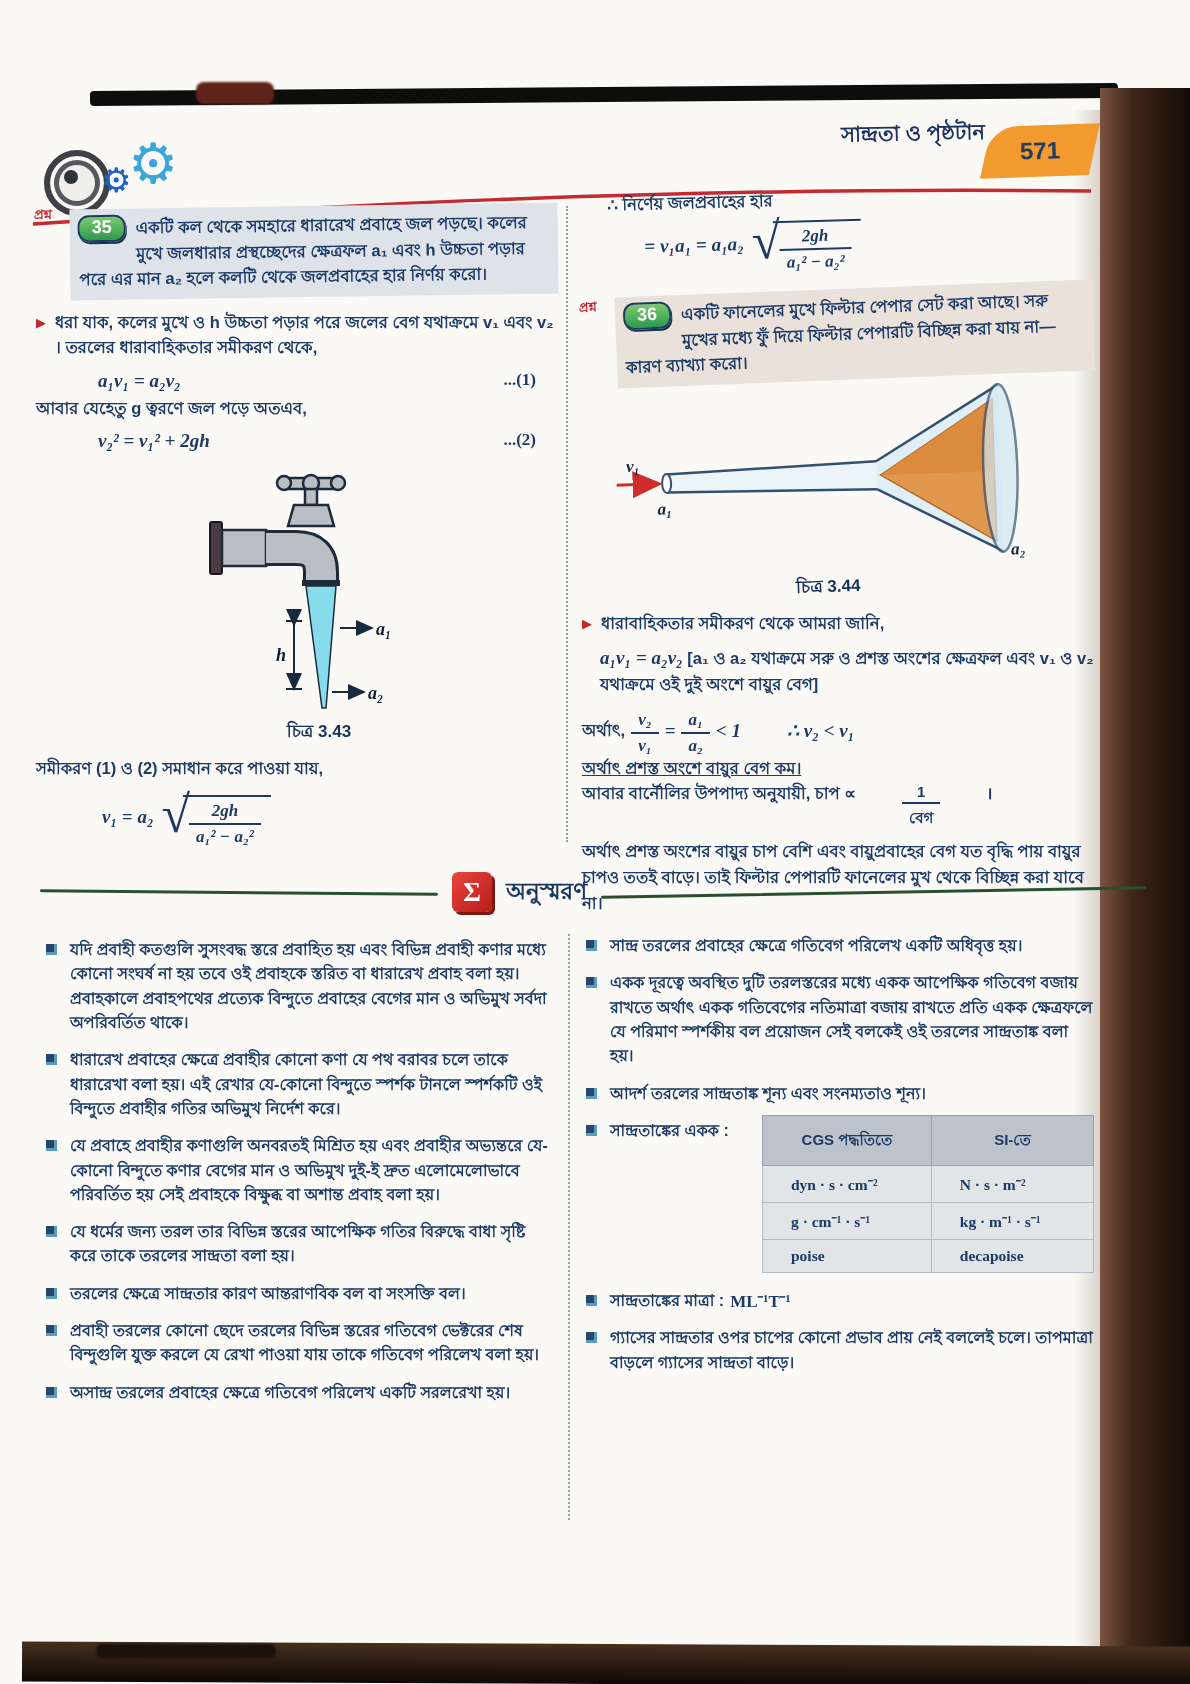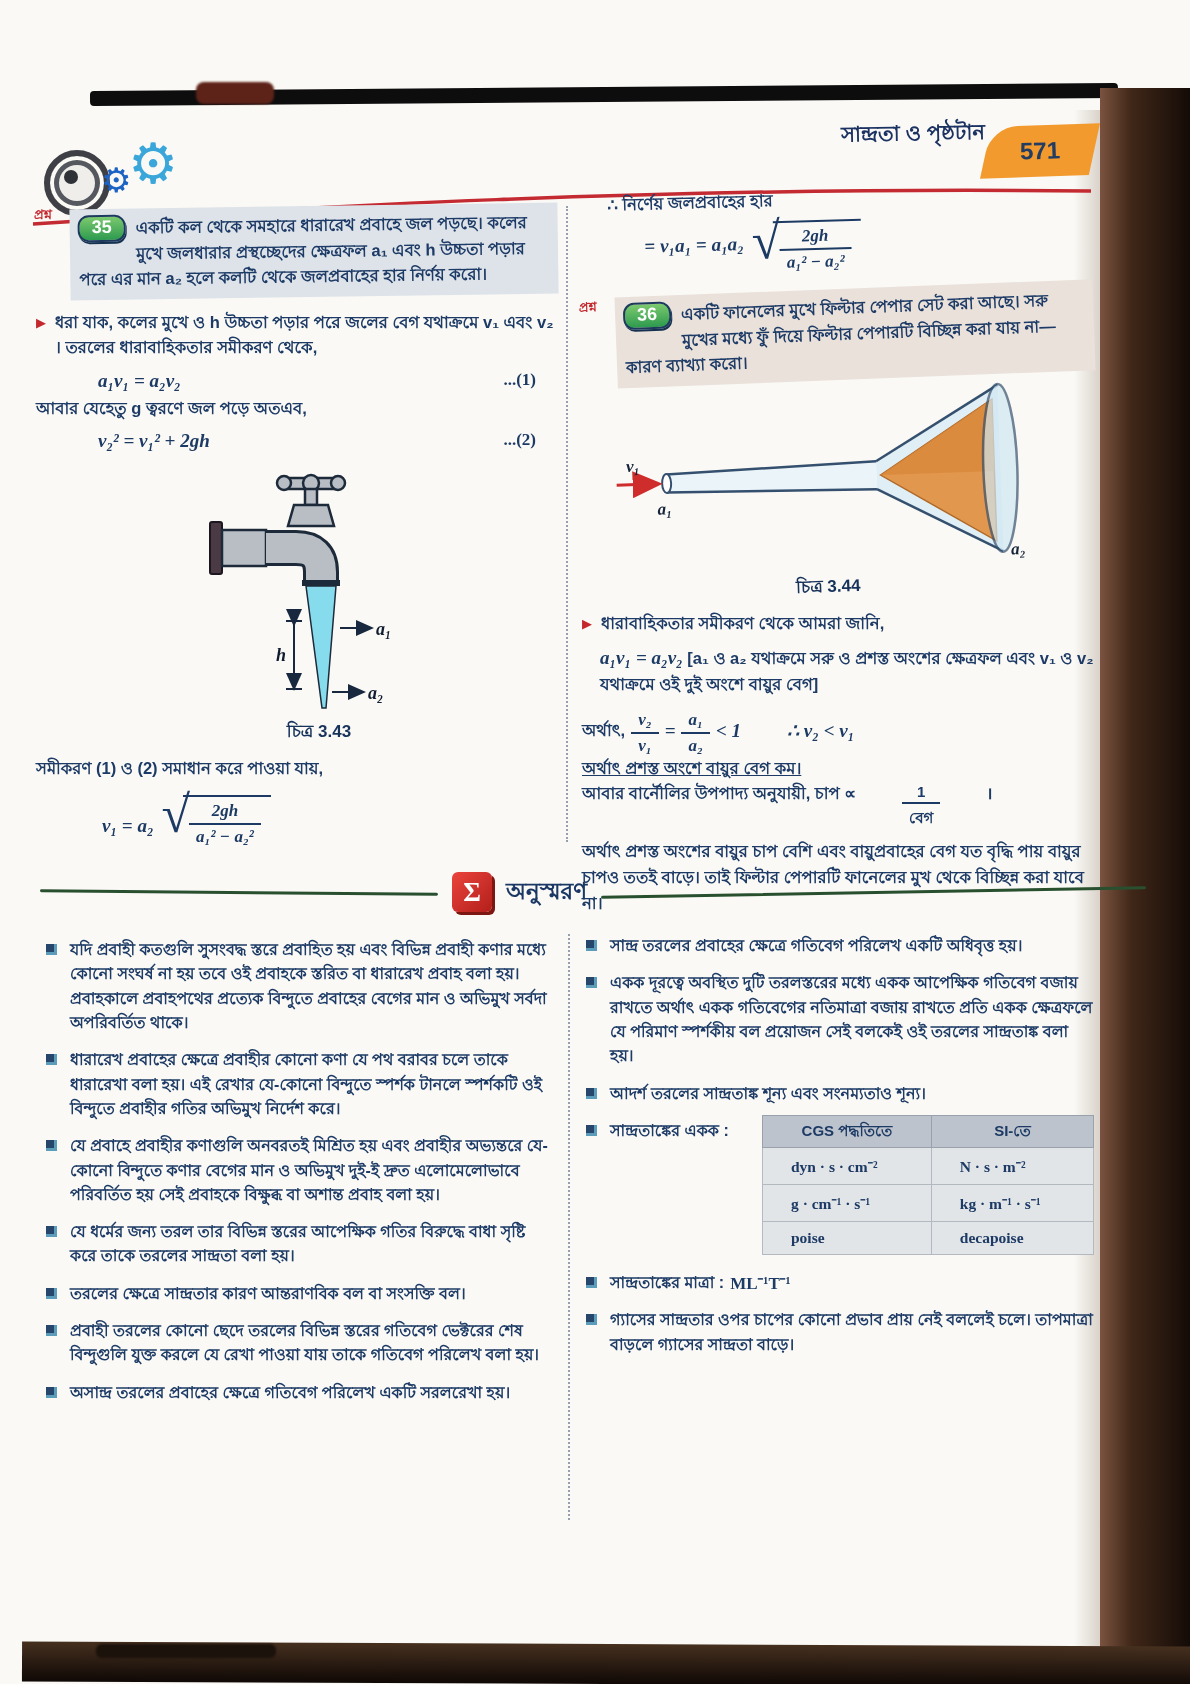--- a/index.html
+++ b/index.html
@@ -79,21 +79,21 @@
         font-family:"Liberation Serif",serif;box-shadow:3px 3px 0 #7d1712;flex:none;}
   .sum-title{font-size:23px;color:#1b3865;font-weight:bold;white-space:nowrap;}
   .sum-left{position:absolute;left:46px;top:938px;width:506px;}
   .sum-right{position:absolute;left:586px;top:934px;width:508px;}
   .bullet{display:flex;margin-bottom:13px;}
   .sq{flex:none;width:11px;height:11px;margin:6px 13px 0 0;background:#26466c;box-shadow:inset -3px -3px 0 #5b9cba;}
   .bullet p{color:#1d3b66;font-weight:600;font-size:16px;line-height:1.52;}
   .unit-row{align-items:flex-start;}
   .unit-label{flex:none;width:152px;}
   table.units{border-collapse:collapse;width:348px;margin-top:-4px;}
-  table.units th{background:#bcc3cd;color:#1c3a64;font-size:15px;font-weight:bold;padding:3px 8px;
+  table.units th{background:#bcc3cd;color:#1c3a64;font-size:15px;font-weight:bold;padding:12px 8px;
         border:1px solid #99a2ac;text-align:center;}
   table.units td{background:#e2e5e8;color:#1c3a64;font-family:"Liberation Serif",serif;font-weight:bold;
         font-size:15.5px;padding:7px 28px;border:1px solid #b2b9c1;}
   .dim-val{font-family:"Liberation Serif",serif;font-weight:bold;font-size:17px;margin-left:6px;}
   svg text{font-family:"Liberation Serif",serif;}
 </style>
 </head>
 <body>
 
 <div class="stage">
@@ -181,21 +181,21 @@
         <text x="182" y="175" font-size="18" font-style="italic" font-weight="bold" fill="#101d30">a₁</text>
 
         <line x1="138" y1="232" x2="168" y2="232" stroke="#17283f" stroke-width="2" marker-end="url(#ad)"></line>
         <text x="174" y="239" font-size="18" font-style="italic" font-weight="bold" fill="#101d30">a₂</text>
       </svg>
       <div class="figcap">চিত্র 3.43</div>
     </div>
 
     <p class="bn" style="margin-top:10px;">সমীকরণ (1) ও (2) সমাধান করে পাওয়া যায়,</p>
 
-    <div style="display:flex;align-items:center;margin:10px 0 0 66px;">
+    <div style="display:flex;align-items:flex-start;margin:10px 0 0 66px;">
       <span class="math" style="padding-top:14px;">v₁ = a₂</span>
       <span class="sqrt">
         <span class="rad math">√</span>
         <span class="sqrt-body">
           <span class="frac math">
             <span class="num">2gh</span>
             <span class="den">a₁² − a₂²</span>
           </span>
         </span>
       </span>

